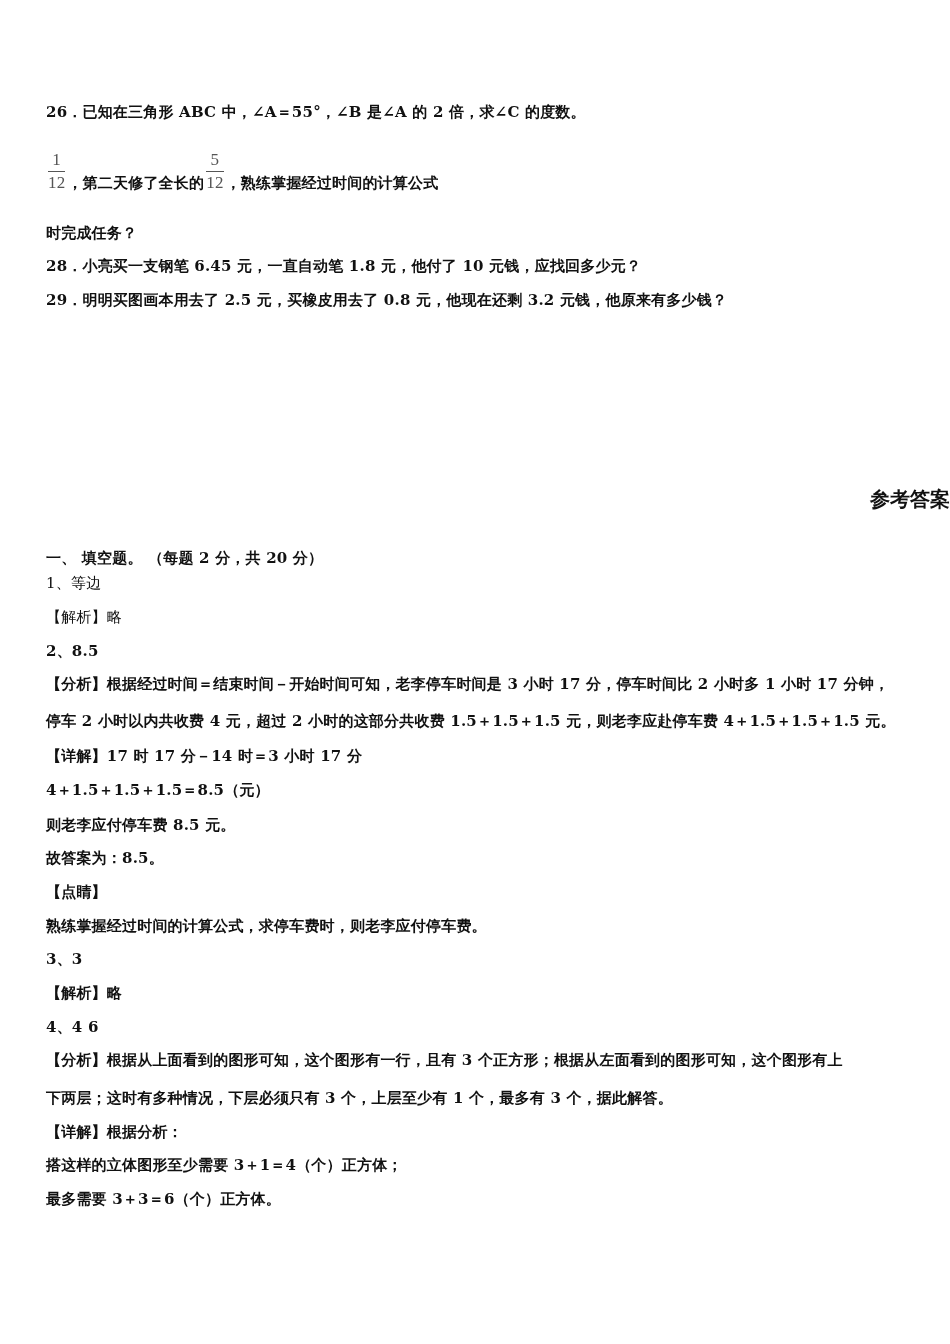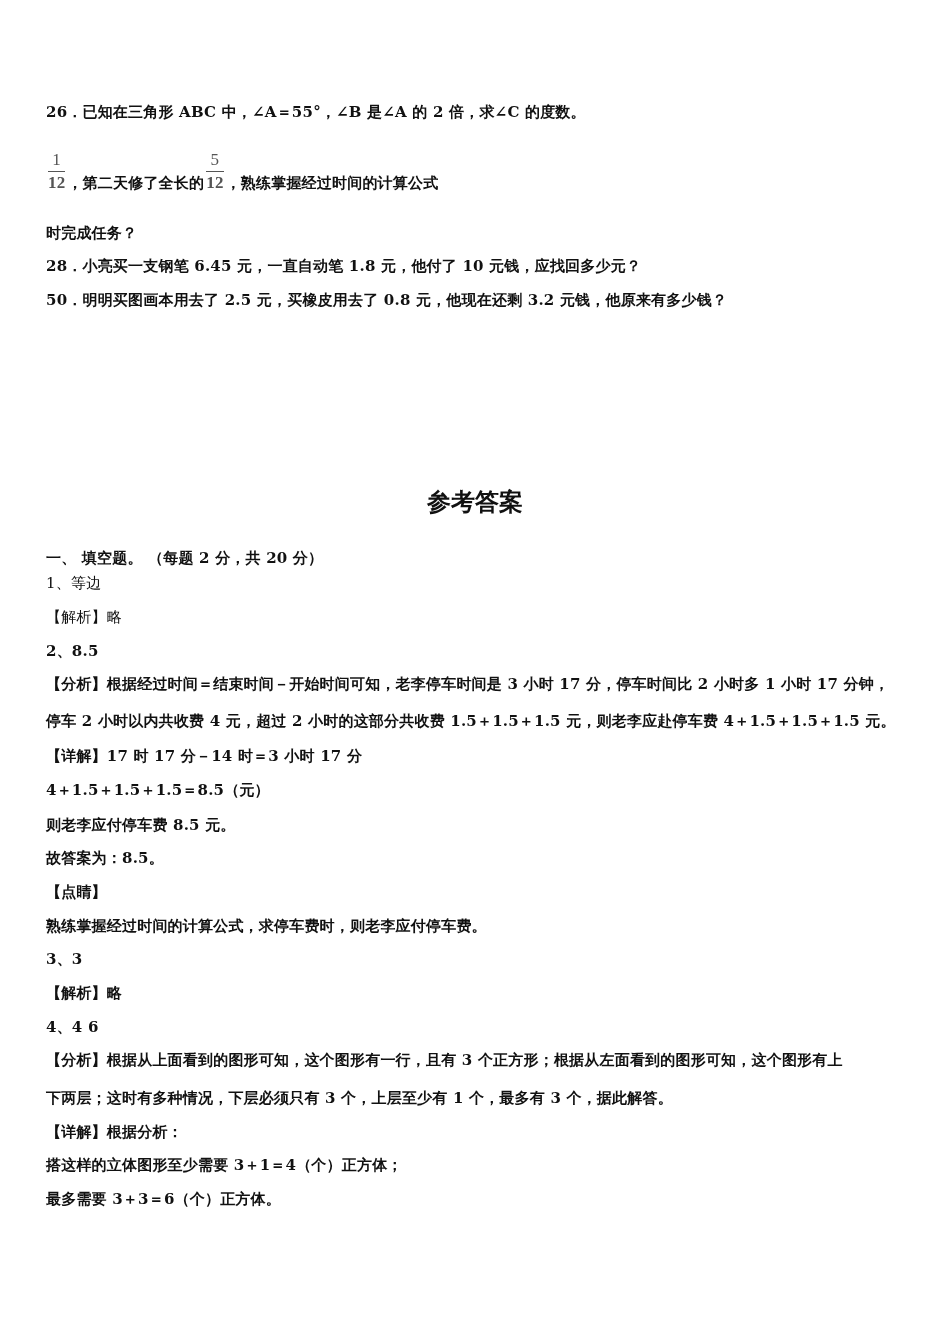--- a/index.html
+++ b/index.html
@@ -12,39 +12,39 @@
       position: absolute; left: 46px; white-space: nowrap;
       font-size: 15px; font-weight: bold; line-height: 20px;
       letter-spacing: 0.2px;
     }
     .frac {
       display: inline-block; vertical-align: middle; text-align: center;
       font-weight: normal; font-family: "Liberation Serif", serif;
       font-size: 17px; color: #555; margin: 0 2px; position: relative; top: -12px;
     }
     .frac .num { display: block; border-bottom: 1px solid #555; padding: 0 3px; line-height: 22px; }
-    .frac .den { display: block; line-height: 22px; font-weight: bold; }
+    .frac .den { display: block; line-height: 22px; }
     .title {
-      position: absolute; left: 0; width: 950px; top: 486px; text-align: center;
-      font-family: "DejaVu Sans", sans-serif; font-weight: bold; font-size: 24px;
+      position: absolute; left: 0; width: 950px; top: 486px; text-align: right;
+      font-family: "DejaVu Sans", sans-serif; font-weight: bold; font-size: 20px;
     }
     .section { font-weight: normal; text-align: center; }
   </style>
 </head>
 <body>
 
 <div class="line" style="top:102px">26．已知在三角形 ABC 中，∠A＝55°，∠B 是∠A 的 2 倍，求∠C 的度数。</div>
 
 <div class="line" style="top:161px">
   <span class="frac"><span class="num">1</span><span class="den">12</span></span><span>，第二天修了全长的</span><span class="frac"><span class="num">5</span><span class="den">12</span></span><span>，熟练掌握经过时间的计算公式</span>
 </div>
 <div class="line" style="top:223px">时完成任务？</div>
 
 <div class="line" style="top:256px">28．小亮买一支钢笔 6.45 元，一直自动笔 1.8 元，他付了 10 元钱，应找回多少元？</div>
-<div class="line" style="top:290px">50．明明买图画本用去了 2.5 元，买橡皮用去了 0.8 元，他现在还剩 3.2 元钱，他原来有多少钱？</div>
+<div class="line" style="top:290px">29．明明买图画本用去了 2.5 元，买橡皮用去了 0.8 元，他现在还剩 3.2 元钱，他原来有多少钱？</div>
 
 <div class="title">参考答案</div>
 
 <div class="line" style="top:548px">一、  填空题。 （每题 2 分，共 20  分）</div>
 <div class="line section" style="top:573px">1、等边</div>
 <div class="line section" style="top:607px">【解析】略</div>
 
 <div class="line" style="top:641px">2、8.5</div>
 <div class="line" style="top:674px">【分析】根据经过时间＝结束时间－开始时间可知，老李停车时间是 3 小时 17 分，停车时间比 2 小时多 1 小时 17 分钟，</div>
 <div class="line" style="top:711px">停车 2 小时以内共收费 4 元，超过 2 小时的这部分共收费 1.5＋1.5＋1.5 元，则老李应赴停车费 4＋1.5＋1.5＋1.5 元。</div>

